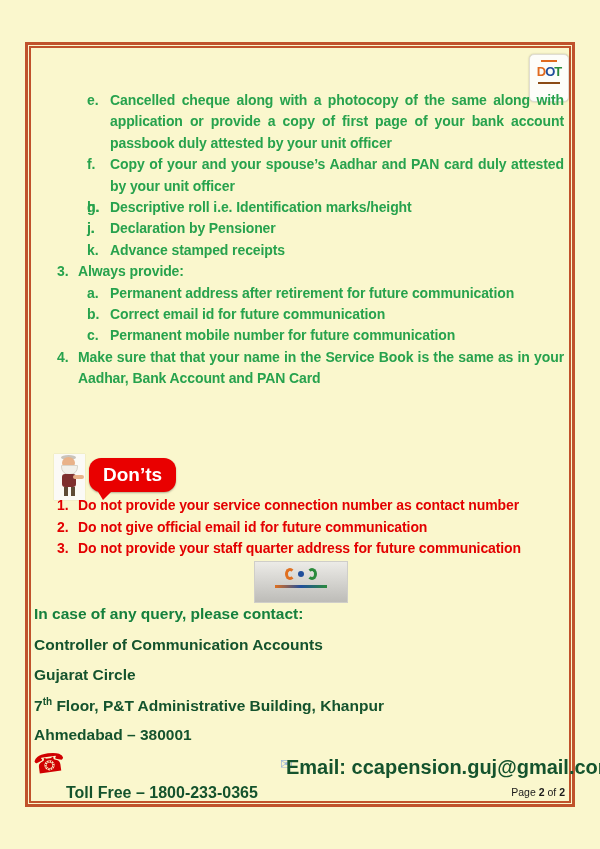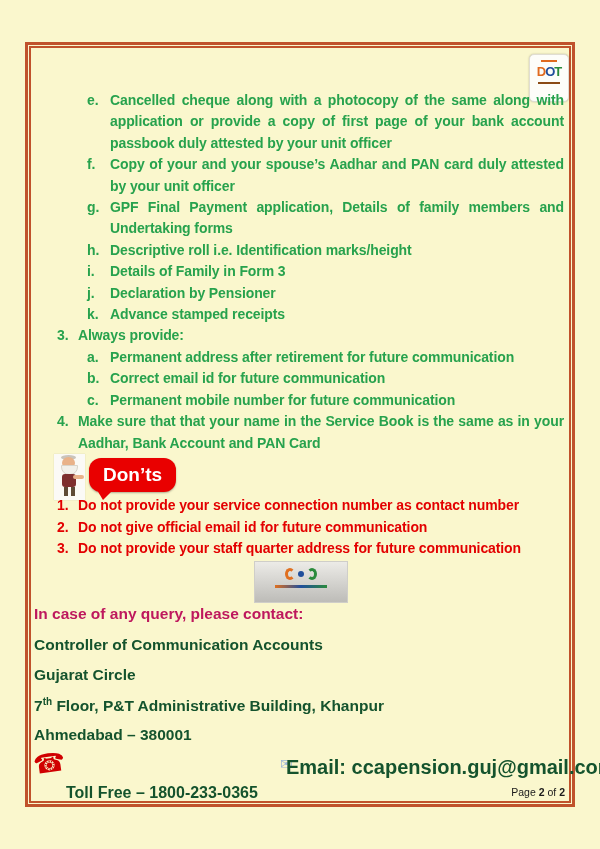--- a/index.html
+++ b/index.html
@@ -76,21 +76,21 @@
     text-align:center;
   }
   .amrit-glyphs { margin-top:4px; height:16px; display:flex; justify-content:center; align-items:center; gap:3px; }
   .g-orange { width:10px; height:12px; border:3px solid #E07020; border-radius:50%; border-right-color:transparent; box-sizing:border-box; }
   .g-blue { width:6px; height:6px; border-radius:50%; background:#1F4E9C; }
   .g-green { width:10px; height:12px; border:3px solid #2A8A3C; border-radius:50%; border-left-color:transparent; box-sizing:border-box; }
   .amrit-text { width:52px; height:3px; margin:3px auto 0; background:linear-gradient(90deg,#E07020,#1F4E9C,#2A8A3C); }
 
   
   .cline { position:absolute; left:34px; white-space:nowrap; }
-  .black { color:#be185d;text-align:right; }
+  .black { color:#15803d;text-align:right; }
   .blue { color:#14532d; }
   .c-head { top:605px; font-size:15.5px; }
   .c1 { top:636px; font-size:15.5px; }
   .c2 { top:666px; font-size:15.5px; }
   .c3 { top:696px; font-size:15.5px; }
   .c4 { top:726px; font-size:15.5px;text-align:right; }
   .c3 sup { font-size:10px; }
   .phone-icon {
     position:absolute; left:33px; top:750px; font-family:"DejaVu Sans",sans-serif;
     font-size:26px; color:#D00000; transform:rotate(-8deg); line-height:26px;
@@ -120,23 +120,23 @@
 
   <div class="dot-logo">
     <div class="bar-top"></div>
     <div class="letters"><span class="l-d">D</span><span class="l-o">O</span><span class="l-t">T</span></div>
     <div class="bar-bot"></div>
   </div>
 
   <div class="list-block green">
     <div class="row letter"><span class="marker">e.</span><span>Cancelled cheque along with a photocopy of the same along with application or provide a copy of first page of your bank account passbook duly attested by your unit officer</span></div>
     <div class="row letter"><span class="marker">f.</span><span>Copy of your and your spouse’s Aadhar and PAN card duly attested by your unit officer</span></div>
-    <div class="row letter"><span class="marker">g.</span><span>GPF Final Payment application, Details of family members and Undertaking forms</span></div>
+    <div class="row letter"><span class="marker">g.</span></div>
     <div class="row letter"><span class="marker">h.</span><span>Descriptive roll i.e. Identification marks/height</span></div>
-    <div class="row letter"><span class="marker">i.</span><span>Details of Family in Form 3</span></div>
+    <div class="row letter"><span class="marker">i.</span></div>
     <div class="row letter"><span class="marker">j.</span><span>Declaration by Pensioner</span></div>
     <div class="row letter"><span class="marker">k.</span><span>Advance stamped receipts</span></div>
     <div class="row number"><span class="marker">3.</span><span>Always provide:</span></div>
     <div class="row letter"><span class="marker">a.</span><span>Permanent address after retirement for future communication</span></div>
     <div class="row letter"><span class="marker">b.</span><span>Correct email id for future communication</span></div>
     <div class="row letter"><span class="marker">c.</span><span>Permanent mobile number for future communication</span></div>
     <div class="row number"><span class="marker">4.</span><span>Make sure that that your name in the Service Book is the same as in your Aadhar, Bank Account and PAN Card</span></div>
   </div>
 
   <div class="oldman">

